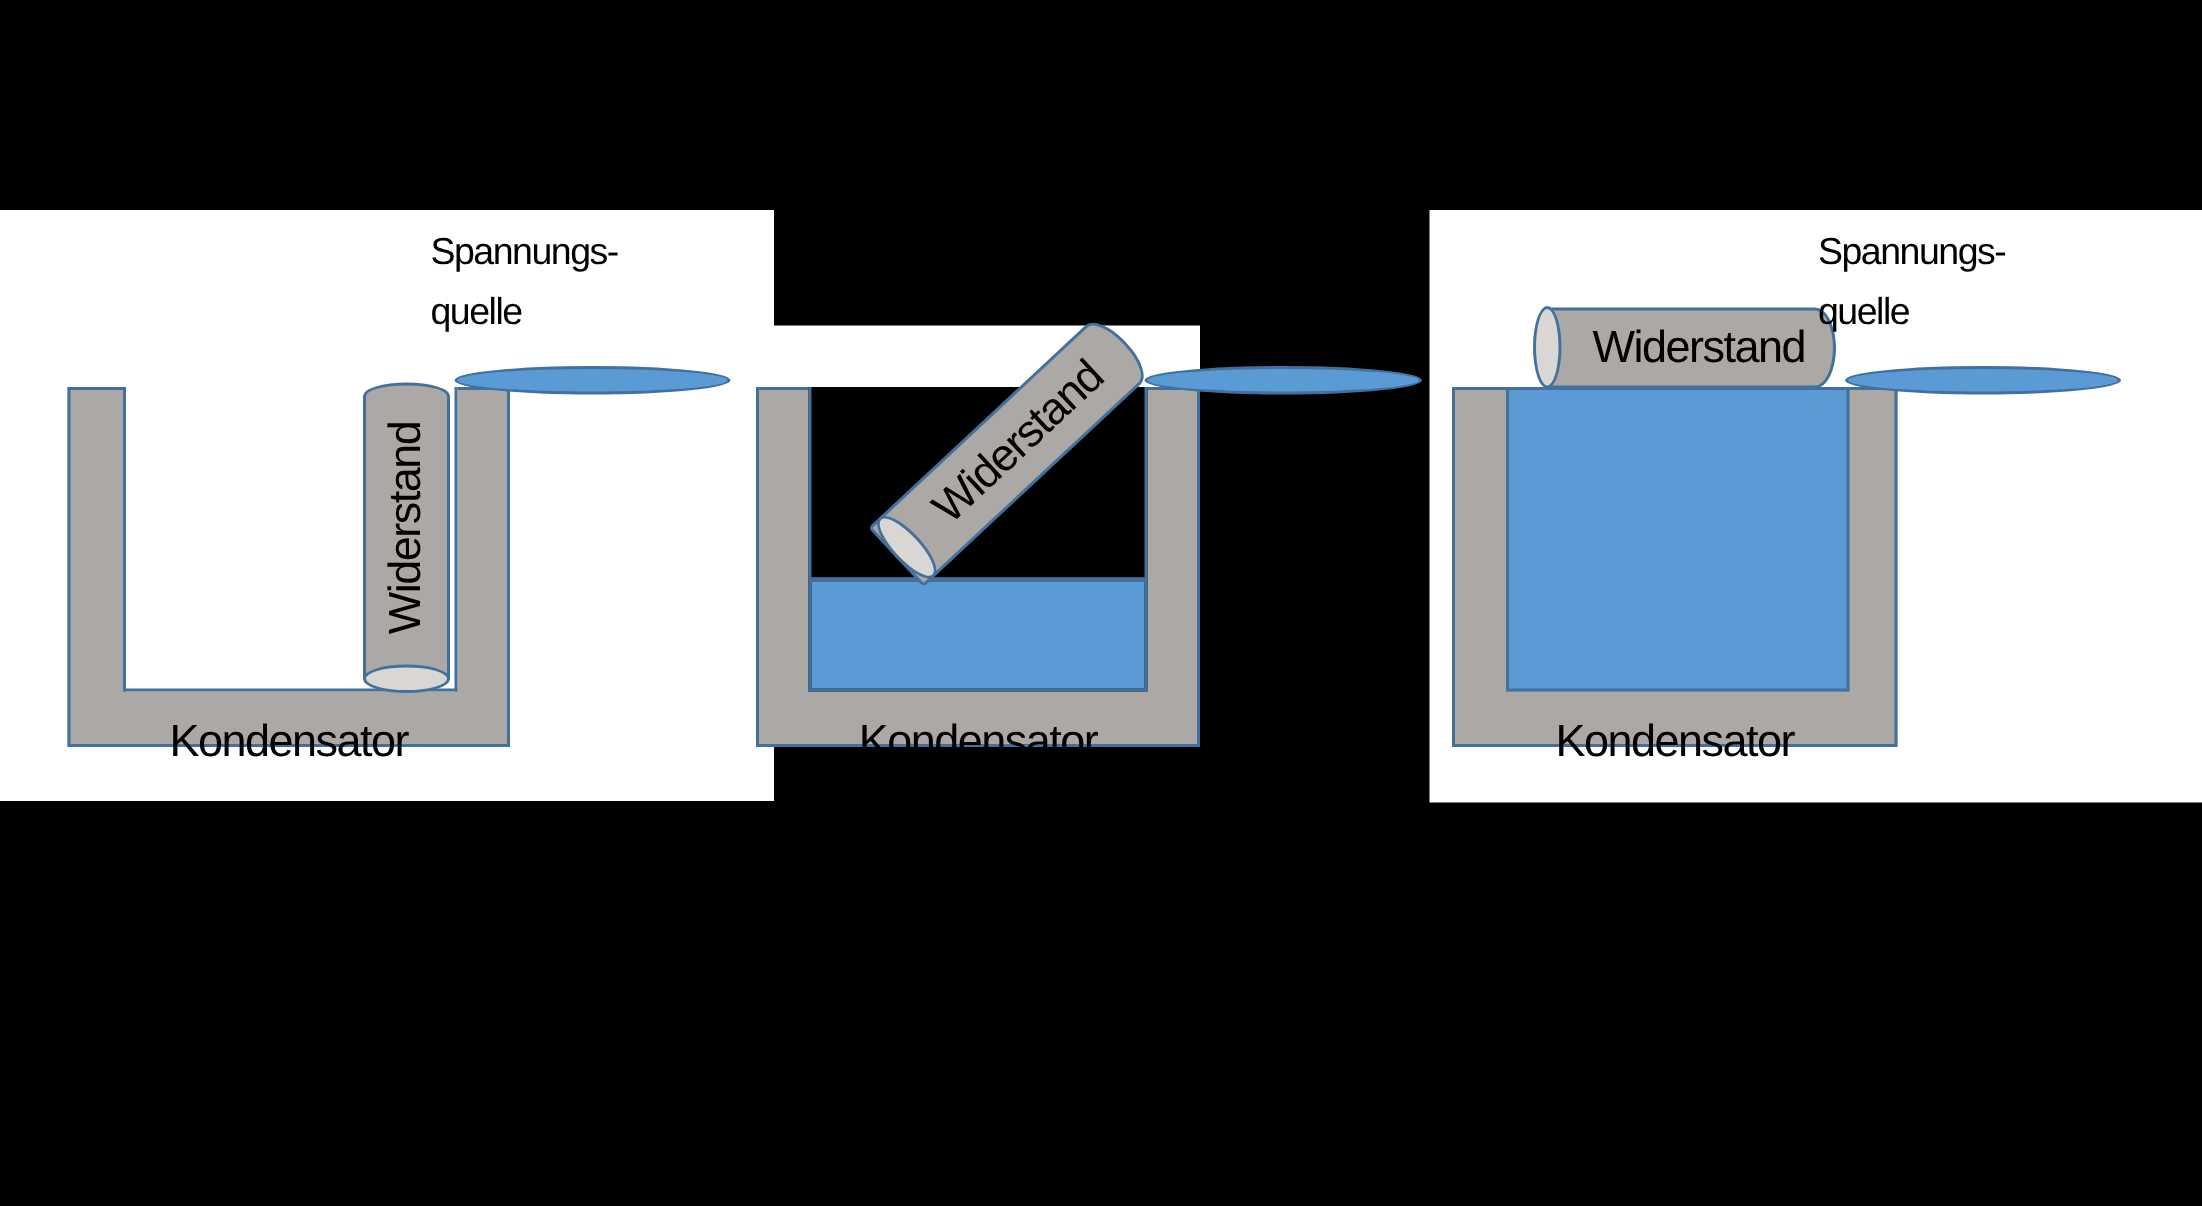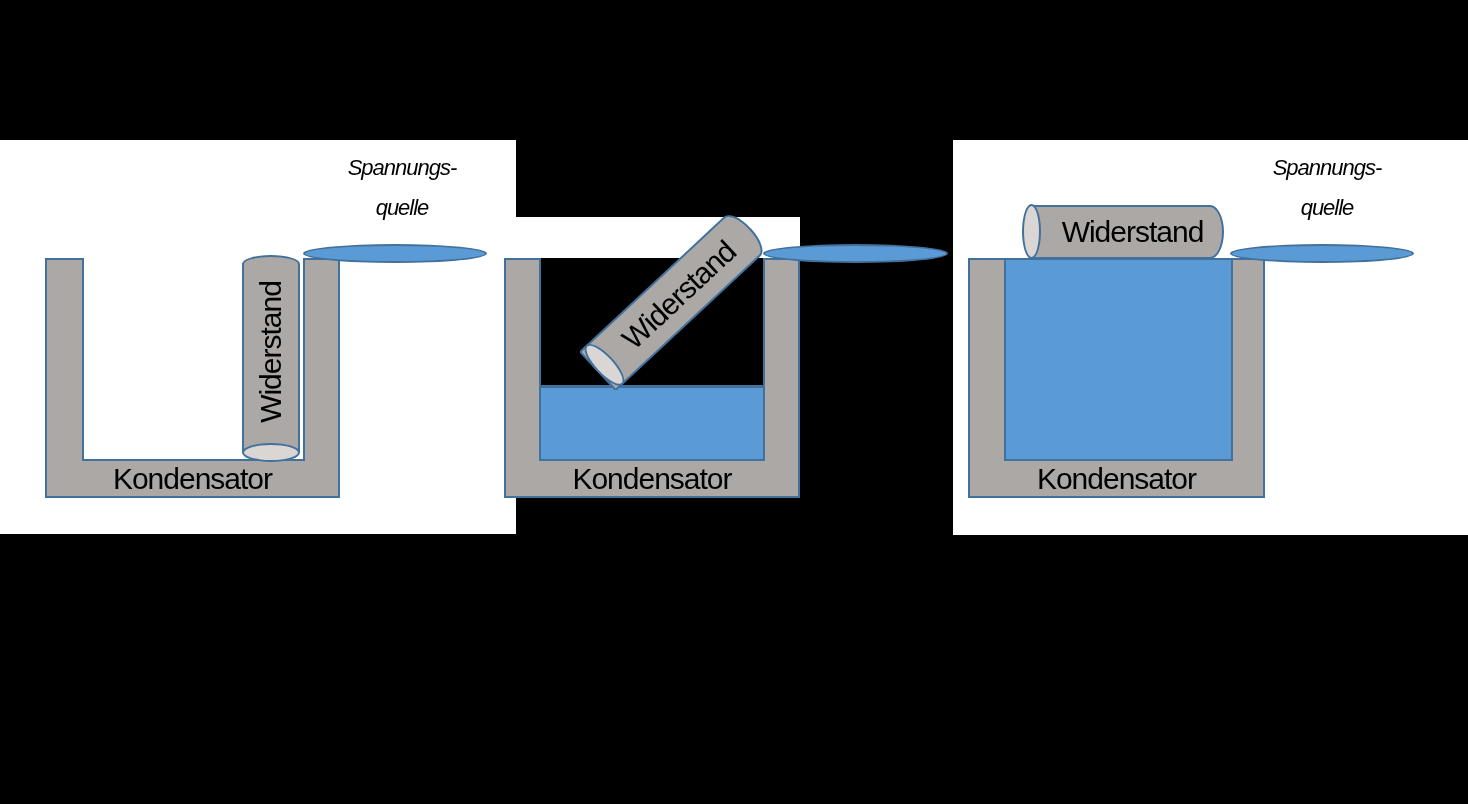--- a/index.html
+++ b/index.html
@@ -12,22 +12,22 @@
   .panel{background:#fff;}
   .vessel{background:#aca8a5;border:2px solid #41719c;}
   .cutout-white{background:#fff;border-left:2px solid #41719c;border-bottom:2px solid #41719c;}
   .slot-white{background:#fff;border-right:2px solid #41719c;border-bottom:2px solid #41719c;}
   .cutout-black{background:#000;border-left:2px solid #41719c;border-right:2px solid #41719c;border-bottom:2px solid #41719c;}
   .water{background:#5b9bd5;}
   .cyl{background:#aca8a5;border:2px solid #41719c;}
   .endcap{background:#d9d6d3;border:2px solid #41719c;border-radius:50%;}
   .ellipse{background:#5b9bd5;border:2px solid #41719c;border-radius:50%;}
   .lbl{font-size:30px;letter-spacing:-1px;line-height:30px;white-space:nowrap;}
-  .lbl-center{text-align:center;}
-  .src-label{font-size:22px;letter-spacing:-1px;line-height:40px;text-align:center;font-style:italic;}
+  .lbl-center{text-align:center;margin-top:16px;}
+  .src-label{font-size:25px;letter-spacing:-1px;line-height:40px;}
   .rot-cyl{display:flex;align-items:center;justify-content:center;}
   .vert-text{transform:translate(-50%,-50%) rotate(-90deg);transform-origin:center;}
 </style>
 </head>
 <body>
 
 <div id="canvas">
 
   <div class="abs panel" style="left:0;top:140;left:0px;top:140px;width:516px;height:394px;"></div>
   <div class="abs panel" style="left:516px;top:217px;width:284px;height:41px;"></div>

